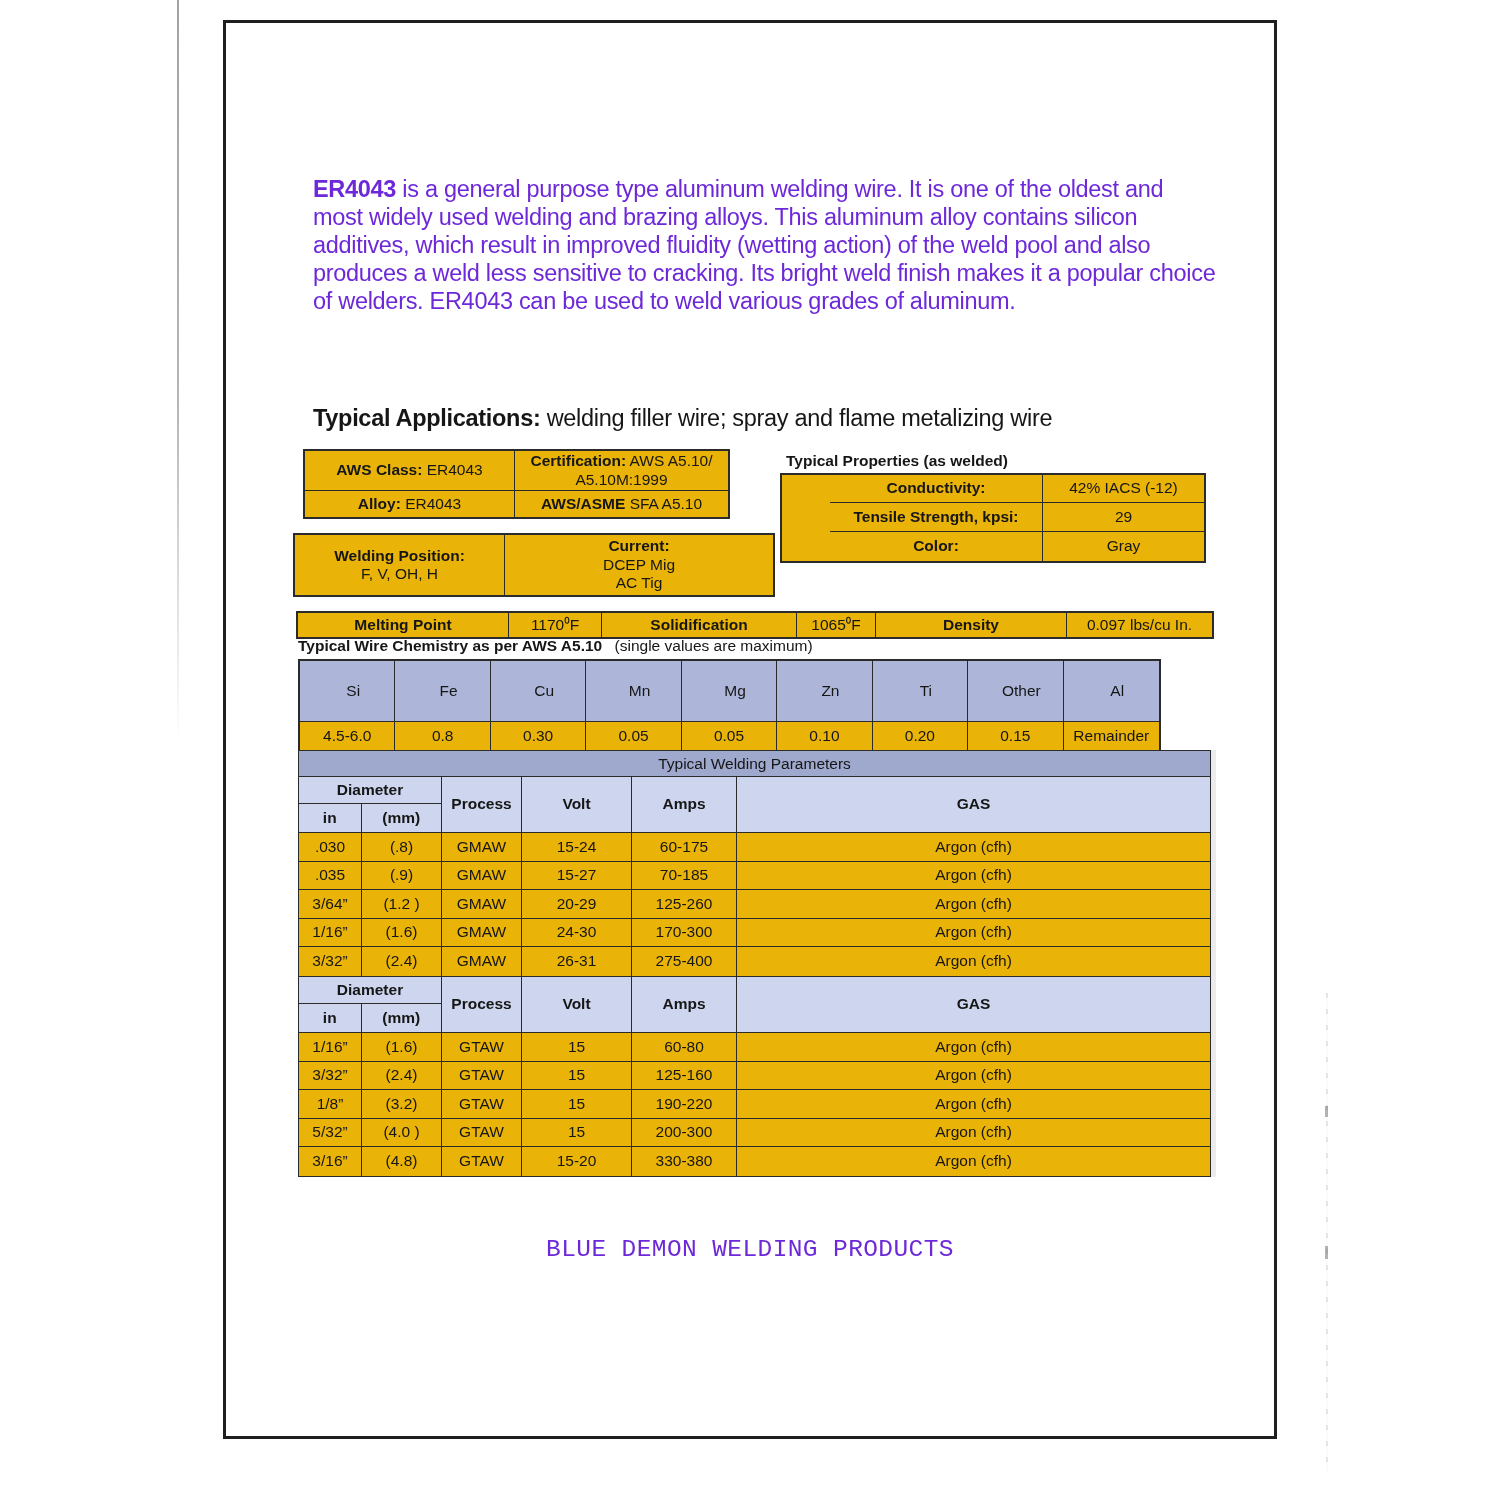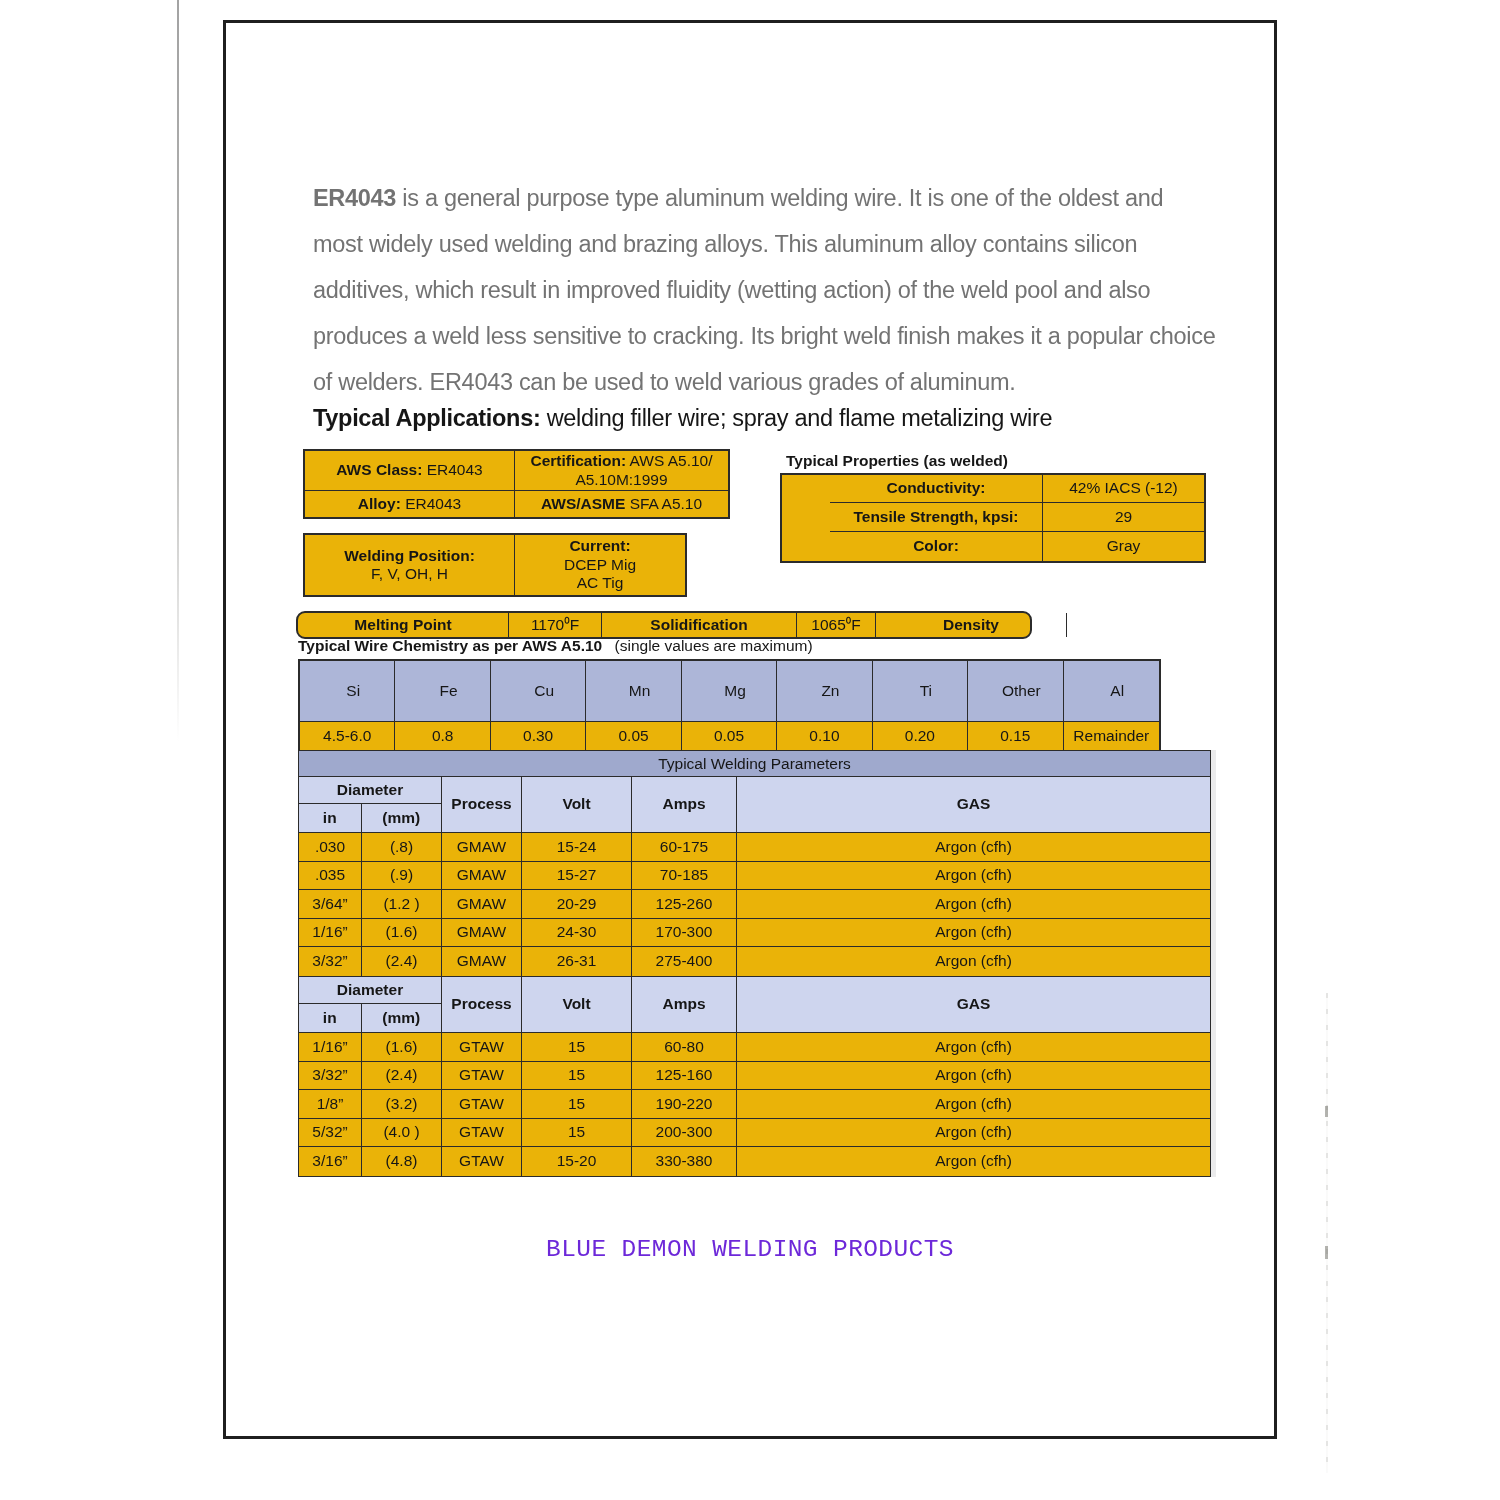--- a/index.html
+++ b/index.html
@@ -8,40 +8,40 @@
   
   .scan-line-left{position:absolute;left:177px;top:0;width:2px;height:742px;
     background:linear-gradient(to bottom,#a3a3a3 0%,#b6b6b4 55%,rgba(195,195,192,0) 100%);}
   .scan-line-right{position:absolute;left:1326px;top:993px;width:2px;height:480px;
     background:repeating-linear-gradient(to bottom,rgba(150,150,145,.25) 0 5px,rgba(195,195,190,.08) 5px 16px);}
   .scan-dash{position:absolute;width:3px;background:rgba(118,118,112,.55);}
   
   .page{position:absolute;left:223px;top:20px;width:1054px;height:1419px;
         box-sizing:border-box;border:3px solid #1f1f1f;background:#fff;}
   .intro{position:absolute;left:87px;top:128px;width:905px;font-size:23.5px;
-         line-height:46px;letter-spacing:-0.3px;color:#737373;}
+         line-height:28px;letter-spacing:-0.3px;color:#6d28d9;}
   .intro b{letter-spacing:-0.3px;}
   .apps{position:absolute;left:87px;top:358px;width:950px;font-size:23.5px;letter-spacing:-0.3px;}
   .footer{position:absolute;left:0;top:1213px;width:100%;text-align:center;
           font-size:24.5px;letter-spacing:0.4px;color:#6d28d9;font-family:Liberation Mono, monospace;}
   
   .tbl{position:absolute;display:grid;box-sizing:border-box;border:2px solid #2b2b2b;background:#eab308;}
   .c{box-sizing:border-box;border-right:1.5px solid #2b2b2b;border-bottom:1.5px solid #2b2b2b;
      display:flex;align-items:center;justify-content:center;text-align:center;
      font-size:15.5px;line-height:18.5px;overflow:hidden;}
   .nr{border-right:none;} .nb{border-bottom:none;}
   .b{font-weight:bold;}
   .line{display:block;}
   .sect-label{position:absolute;font-size:15.5px;font-weight:bold;}
   .chem-title-n{font-weight:normal;padding-left:8px;}
   
   .class-tbl{left:77px;top:426px;width:427px;height:70px;grid-template-columns:210px 1fr;grid-template-rows:40px 1fr;}
-  .pos-tbl{left:77px;top:510px;width:384px;height:64px;grid-template-columns:210px 1fr;grid-template-rows:1fr;}
+  .pos-tbl{left:67px;top:510px;width:482px;height:64px;grid-template-columns:210px 1fr;grid-template-rows:1fr;}
   .props-tbl{left:554px;top:450px;width:426px;height:90px;grid-template-columns:213px 1fr;grid-template-rows:28px 29px 1fr;padding-left:48px;}
-  .melt-tbl{left:70px;top:588px;width:736px;height:28px;grid-template-columns:211px 93px 195px 79px 191px 1fr;grid-template-rows:1fr;border-radius:9px;}
+  .melt-tbl{left:70px;top:588px;width:918px;height:28px;grid-template-columns:211px 93px 195px 79px 191px 1fr;grid-template-rows:1fr;}
   .chem-tbl{left:72px;top:636px;width:863px;height:93px;grid-template-columns:repeat(9,1fr);grid-template-rows:61px 1fr;}
   .chem-tbl .ch{background:#adb6d8;padding-left:12px;}
   .band{position:absolute;left:72px;top:727px;width:913px;height:27px;box-sizing:border-box;
         border:1.5px solid #2b2b2b;background:#9fa9cd;display:flex;align-items:center;justify-content:center;
         font-size:15.5px;font-weight:normal;}
   .params{width:913px;height:201px;grid-template-columns:63px 80px 80px 110px 105px 1fr;
           grid-template-rows:56px repeat(5,1fr);border-width:1.5px;}
   .gmaw{left:72px;top:753px;} .gtaw{left:72px;top:953px;}
   .hd{background:#ced5ee;font-weight:bold;}
   .diam{flex-direction:column;align-items:stretch;justify-content:flex-start;padding:0;grid-column:1/3;}

